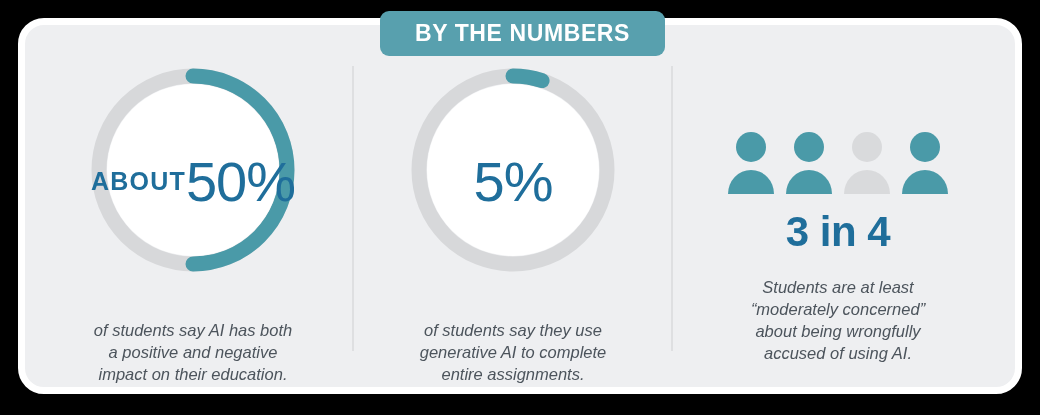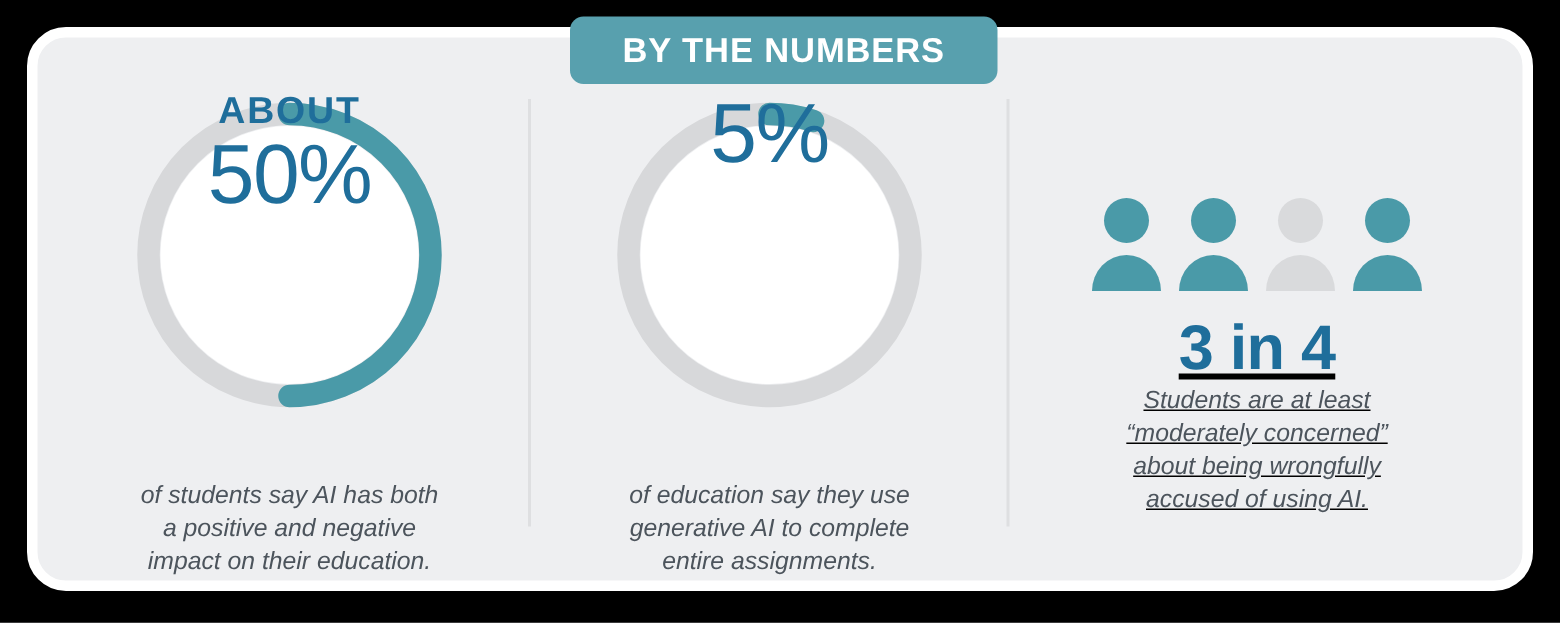--- a/index.html
+++ b/index.html
@@ -68,39 +68,39 @@
   .panel {
     position: absolute;
     top: 56px;
     height: 305px;
     display: flex;
     flex-direction: column;
     align-items: center;
   }
   .panel.p1 { left: 34px;  width: 318px; }
   .panel.p2 { left: 354px; width: 318px; }
-  .panel.p3 { left: 673px; width: 330px; text-decoration: underline; }
+  .panel.p3 { left: 673px; width: 330px; }
 
   
   .donut {
     position: relative;
     width: 216px;
     height: 216px;
     margin-top: 6px;
   }
   .donut svg { display: block; }
   .donut-center {
     position: absolute;
-    left: 0; top: 0;
+    left: 0; top: 12px;
     width: 216px;
     height: 216px;
     display: flex;
-    flex-direction: column;
+    flex-direction: row;
     align-items: center;
-    justify-content: flex-start;
+    justify-content: center;
     pointer-events: none;
   }
   .donut-pre {
     color: #1f6e9b;
     font-size: 25px;
     font-weight: bold;
     letter-spacing: 1.2px;
     line-height: 1;
     margin-bottom: 2px;
   }
@@ -132,21 +132,21 @@
   .caption {
     color: #4c545c;
     font-size: 16.5px;
     font-style: italic;
     text-align: center;
     line-height: 1.34;
     white-space: pre-line;
   }
   .panel.p1 .caption,
   .panel.p2 .caption { margin-top: 41px; }
-  .panel.p3 .caption { }
+  .panel.p3 .caption { margin-top: 20px; }
 </style>
 </head>
 <body>
 
 <div id="infographic">
 
   <div class="card"></div>
 
   <div class="badge">
     <span class="badge-label">BY THE NUMBERS</span>
@@ -176,21 +176,21 @@
     <div class="donut">
       <svg width="216" height="216" viewBox="0 0 216 216">
         <circle cx="108" cy="108" r="94" fill="none" stroke="#d7d8da" stroke-width="15"></circle>
         <path d="M 108 14 A 94 94 0 0 1 137.05 18.59" fill="none" stroke="#4a9aa8" stroke-width="15" stroke-linecap="round"></path>
         <circle cx="108" cy="108" r="86" fill="#ffffff"></circle>
       </svg>
       <div class="donut-center">
         <div class="donut-value solo">5%</div>
       </div>
     </div>
-    <div class="caption">of education say they use
+    <div class="caption">of students say they use
 generative AI to complete
 entire assignments.</div>
   </div>
 
   <div class="panel p3">
     <div class="people-row">
       <svg class="person" viewBox="0 0 46 62">
         <circle cx="23" cy="15" r="15" fill="#4a9aa8"></circle>
         <path d="M 0 62 A 23 24 0 0 1 46 62 Z" fill="#4a9aa8"></path>
       </svg>

